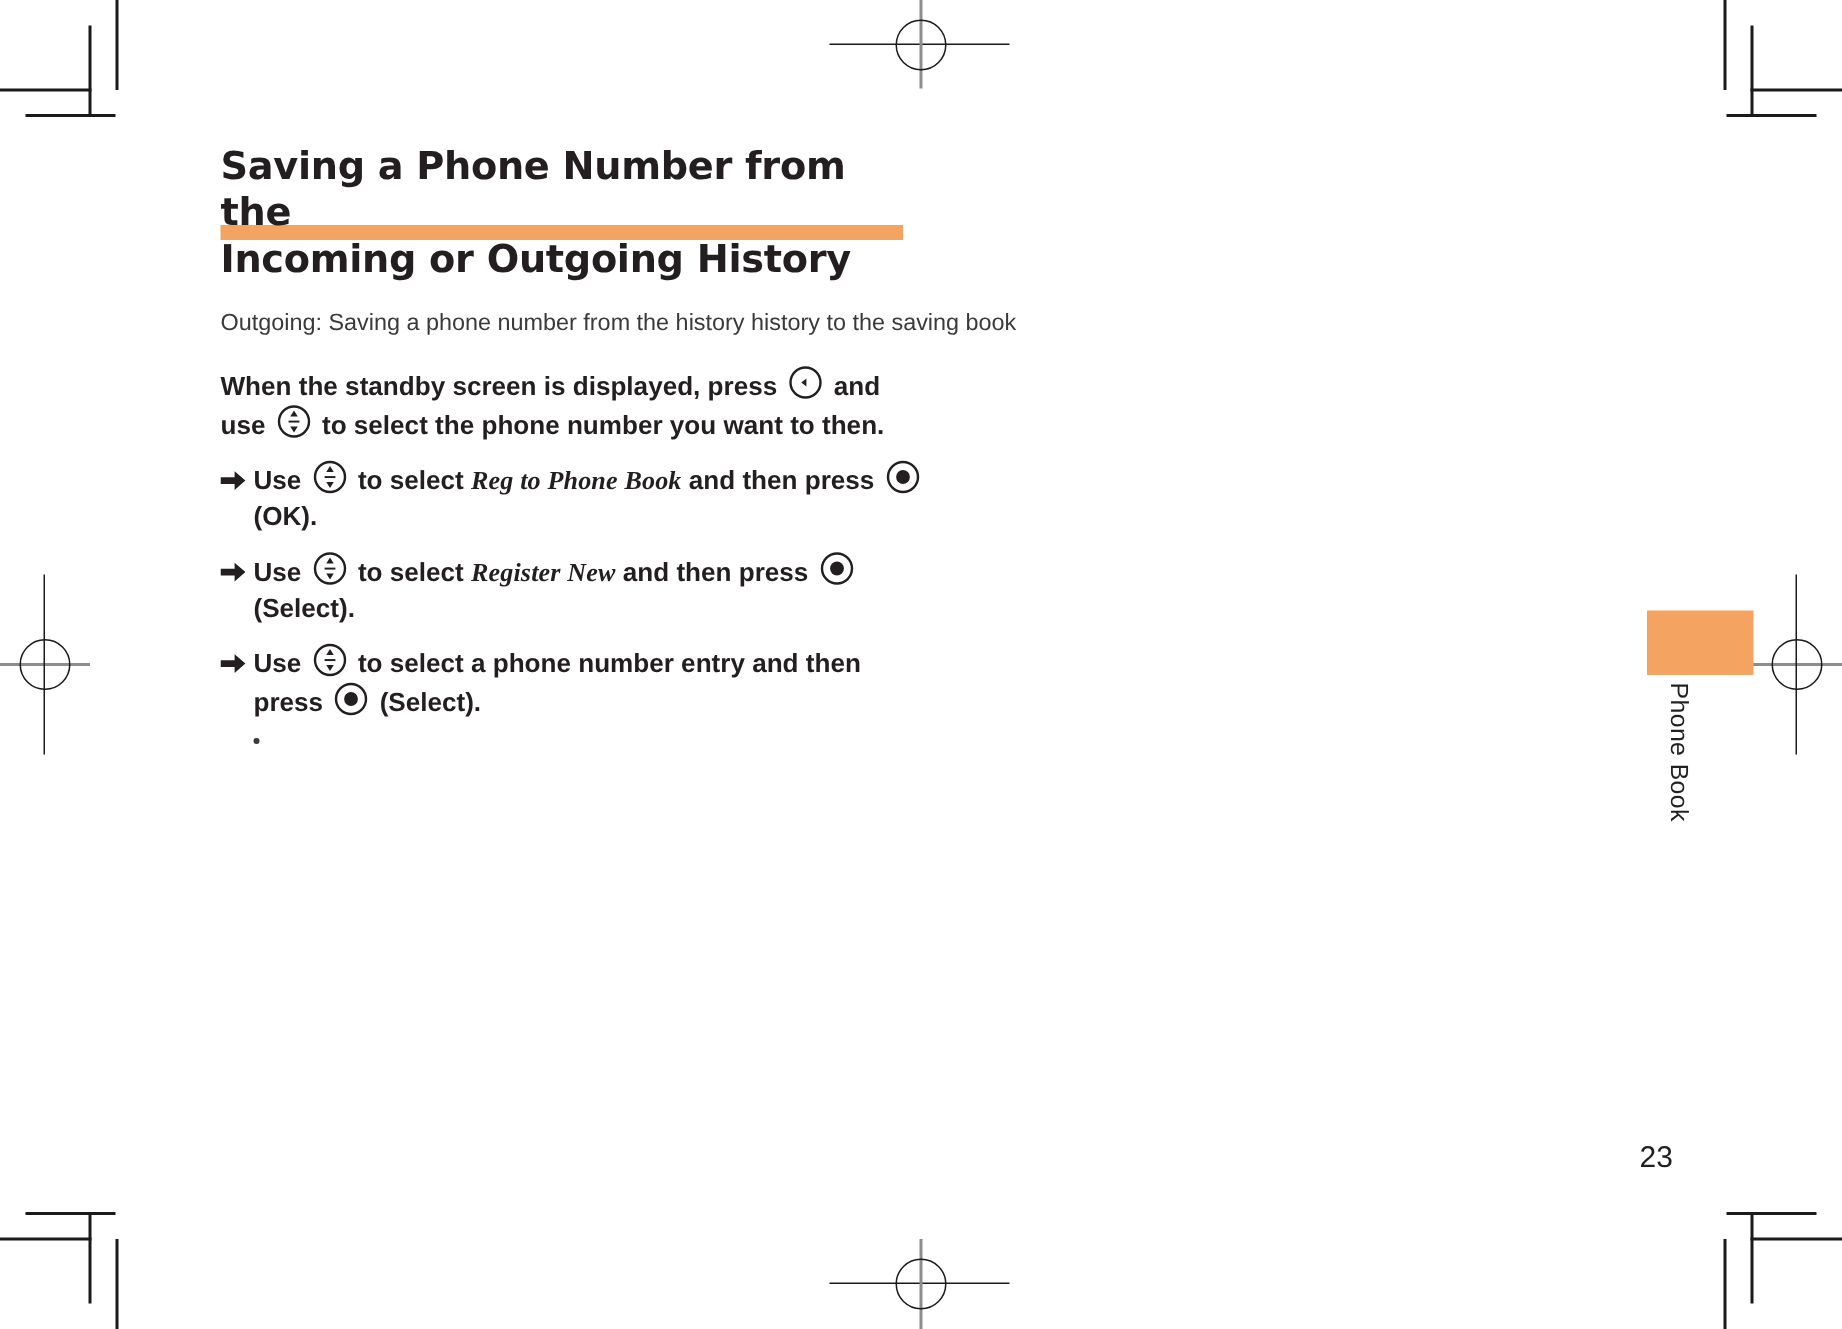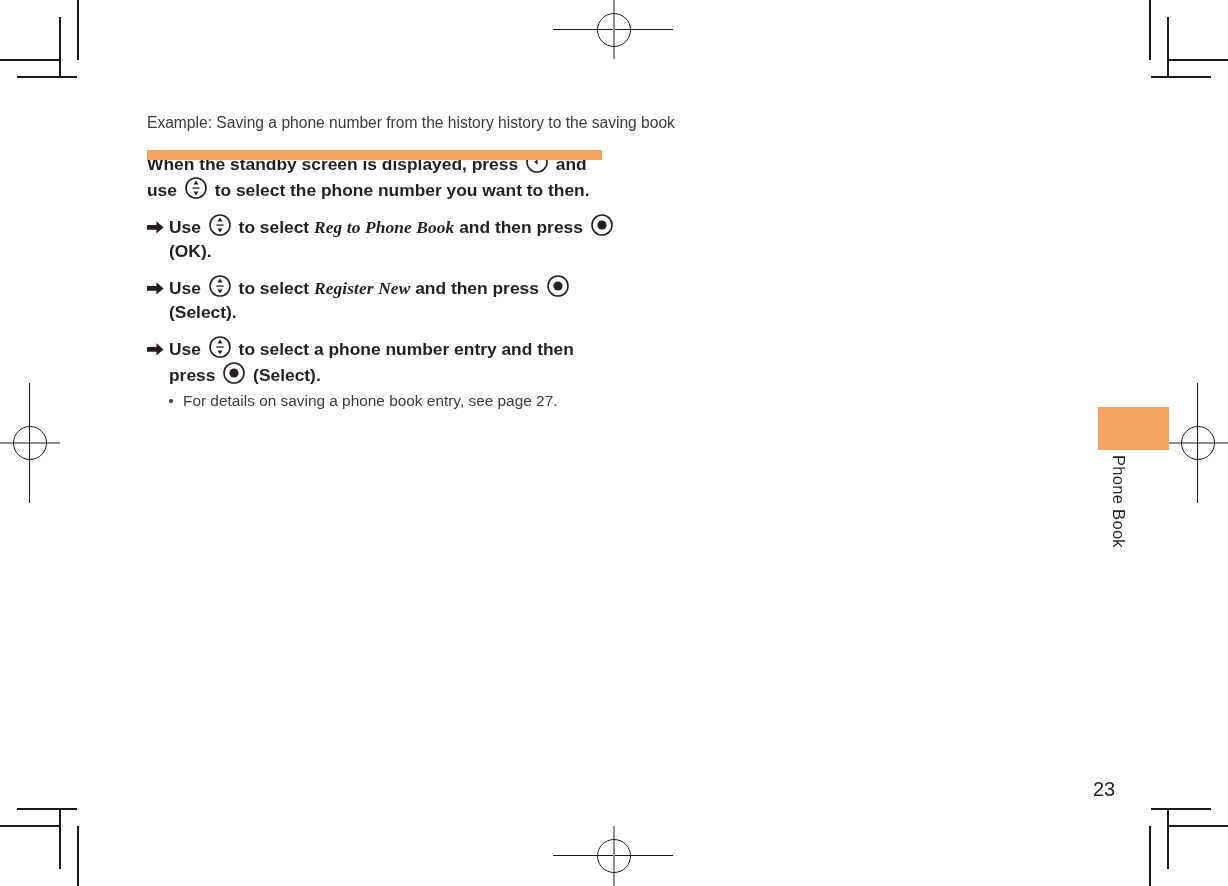--- a/index.html
+++ b/index.html
@@ -160,21 +160,20 @@
     letter-spacing: 0.3px;
     white-space: nowrap;
   }
 
   .page-number {
     position: absolute;
     left: 1093px;
     top: 761px;
     font-size: 20px;
     color: #231f20;
-    margin-top: 17px;
   }
 </style>
 </head>
 <body>
 
 <div class="mark" style="left:77px; top:0px; width:1.6px; height:60px;"></div>
 <div class="mark" style="left:0px; top:59px; width:61px; height:1.6px;"></div>
 <div class="mark" style="left:59px; top:17px; width:1.6px; height:60px;"></div>
 <div class="mark" style="left:17px; top:76px; width:60px; height:1.6px;"></div>
 
@@ -206,23 +205,27 @@
 <div class="reg" style="left:13px; top:426px;"></div>
 
 <div class="mark gray" style="left:1168px; top:442px; width:60px; height:2.2px;"></div>
 <div class="mark" style="left:1197px; top:383px; width:1.4px; height:120px;"></div>
 <div class="reg" style="left:1181px; top:426px;"></div>
 
 <div class="title-rule" style="background: rgb(244, 164, 96);"></div>
 
 <div class="content">
 
+  <h1 class="title">
+    <span>Saving a Phone Number from the</span><br>
+    <span>Incoming or Outgoing History</span>
+  </h1>
 
   <div class="example">
-    <span class="lead">Example:</span>
+    <span class="lead">Outgoing:</span>
     <span>Saving a phone number from the history history</span>
     <span>to the saving book</span>
   </div>
 
   <div class="lede">
     <span>When the standby screen is displayed, press</span>
     <span class="key">
       <svg width="24" height="24" viewBox="0 0 24 24" aria-hidden="true">
         <circle cx="12" cy="12" r="10" fill="none" stroke="#231f20" stroke-width="1.6"></circle>
         <path d="M9.2 12 L12.6 9.3 L12.6 14.7 Z" fill="#231f20"></path>
@@ -314,21 +317,20 @@
     <span class="key">
       <svg width="24" height="24" viewBox="0 0 24 24" aria-hidden="true">
         <circle cx="12" cy="12" r="10" fill="none" stroke="#231f20" stroke-width="1.6"></circle>
         <circle cx="12" cy="12" r="4.6" fill="#231f20"></circle>
       </svg>
     </span>
     <span>(Select).</span>
 
     <div class="note">
       <span class="dot"></span>
-      <span>For details on saving a phone book entry, see page 27.</span>
     </div>
   </div>
 
 </div>
 
 <div class="tab-block" style="background: rgb(244, 164, 96);"></div>
 <div class="tab-label">Phone Book</div>
 
 <div class="page-number">23</div>
 

